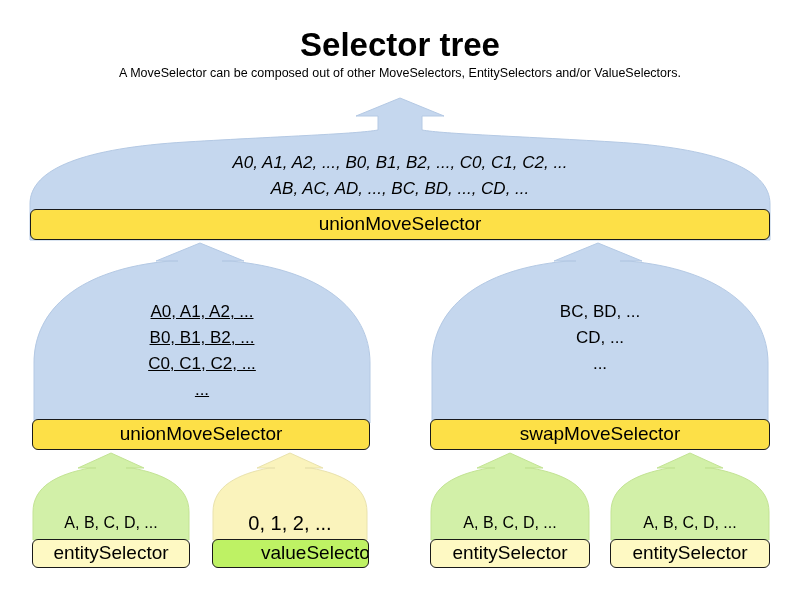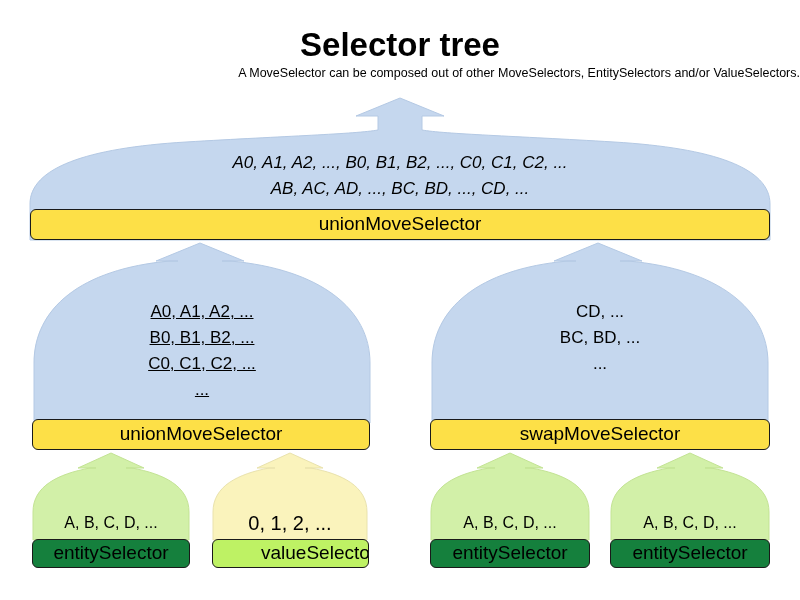--- a/index.html
+++ b/index.html
@@ -26,21 +26,21 @@
     font-size: 33px;
     font-weight: bold;
     line-height: 38px;
     letter-spacing: 0px;
   }
   #subtitle {
     position: absolute;
     top: 66px;
     left: 0;
     width: 800px;
-    text-align: right;
+    text-align: center;
     font-size: 12.5px;
     line-height: 15px;
   }
 
   
   .node {
     position: absolute;
   }
   .dome-wrap {
     position: absolute;
@@ -68,21 +68,21 @@
     box-sizing: border-box;
     border: 1.6px solid #1a1a1a;
     border-radius: 6px;
     text-align: center;
     font-size: 19px;
     line-height: 28px;
     height: 31px;
     overflow: hidden;
   }
   .bar.blue  { background: #fde047; }
-  .bar.green { background: #15803d; }
+  .bar.green { background: #fef9c3; }
   .bar.yellow{ background: #bef264; padding-left: 48px; }
   .bar.small { font-size: 19px; height: 29px; line-height: 26px; }
 </style>
 </head>
 <body>
 
 <div id="title">Selector tree</div>
 <div id="subtitle">A MoveSelector can be composed out of other MoveSelectors, EntitySelectors and/or ValueSelectors.</div>
 
 <div class="node" style="left:26px; top:94px; width:748px; height:150px;font-style:italic;">
@@ -161,22 +161,22 @@
                L 214 22
                L 192 22
                L 200 22
                C 290 30, 340 70, 340 124
                L 340 184
                Z" fill="#c5d7ee" stroke="#b4c9e4" stroke-width="1"></path>
     </svg>
   </div>
 
   <div class="dome-text" style="top:60px;">
+    <span class="ln">BC, BD, ...</span>
     <span class="ln">CD, ...</span>
-    <span class="ln">BC, BD, ...</span>
     <span class="ln">...</span>
   </div>
 </div>
 
 <div class="bar blue" style="left:430px; top:419px; width:340px;">
   <span>swapMoveSelector</span>
 </div>
 
 <div class="node" style="left:30px; top:450px; width:162px; height:92px;">
   <div class="dome-wrap">

